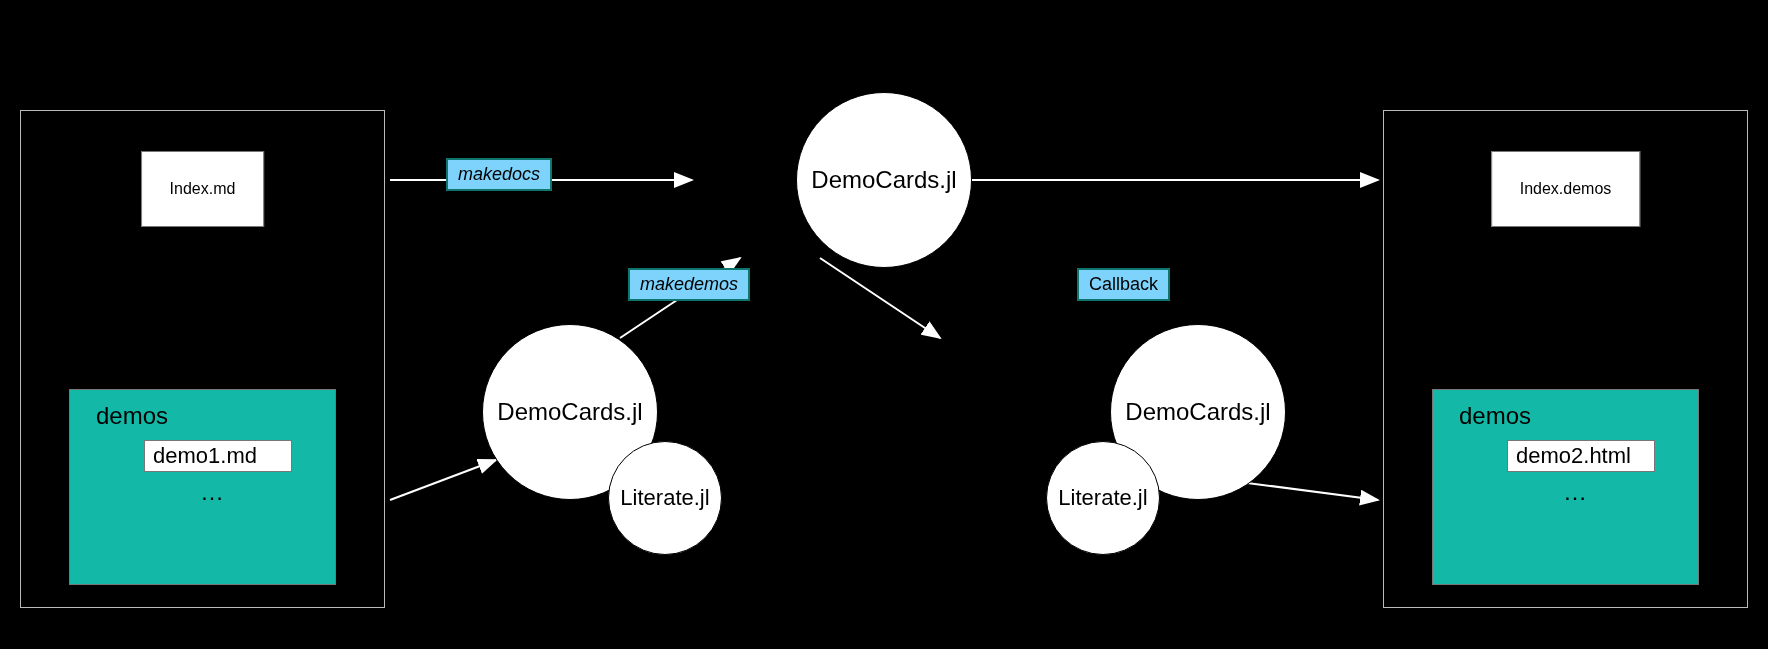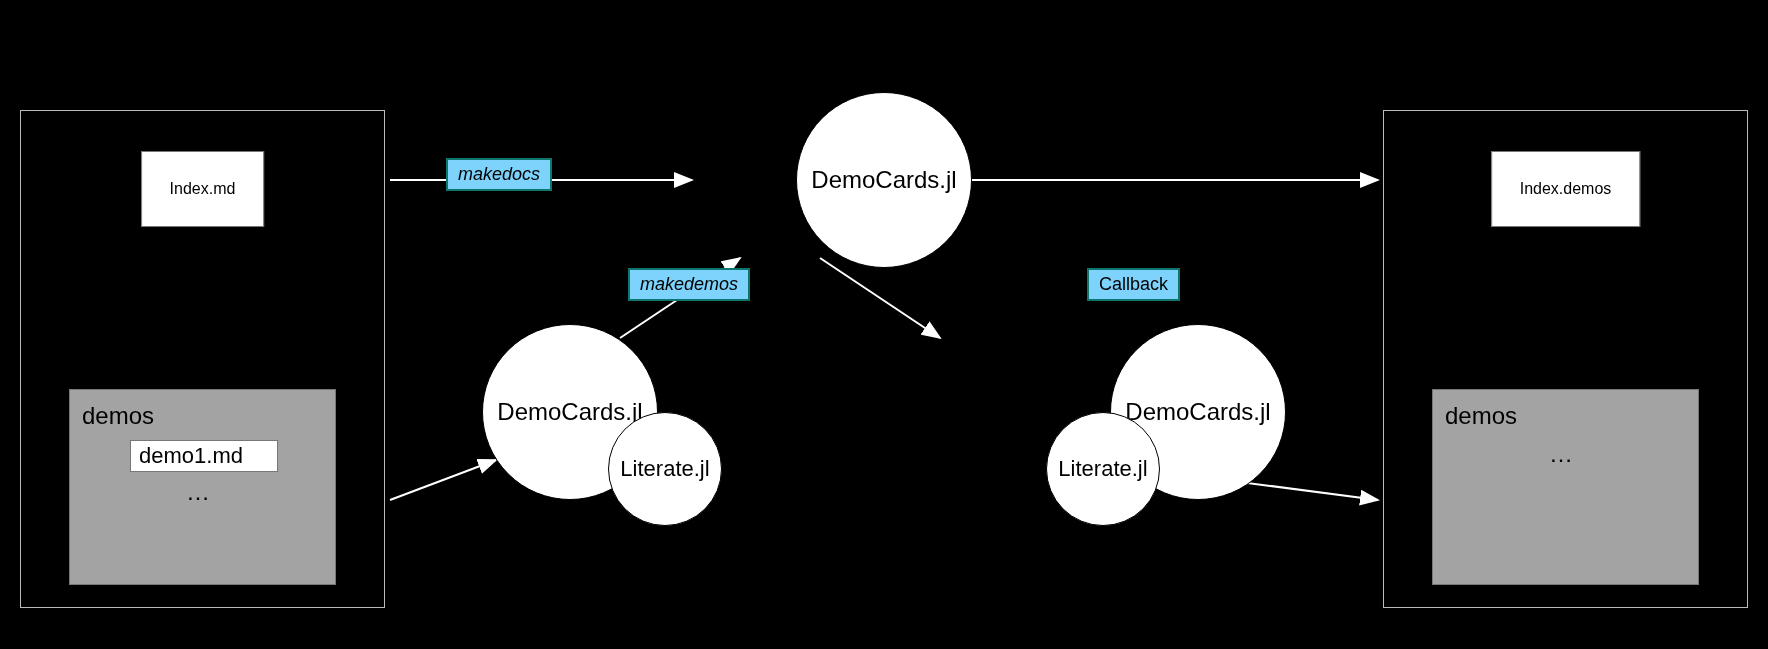--- a/index.html
+++ b/index.html
@@ -35,23 +35,23 @@
       font-size: 16px;
       padding: 28px 28px;
     }
 
     .demos-box {
       position: absolute;
       left: 48px;
       right: 48px;
       top: 278px;
       bottom: 22px;
-      background: #a3a3a3;
+      background: #14b8a6;
       border: 1px solid #777;
-      padding: 12px 12px;
+      padding: 12px 26px;
     }
     .demos-title {
       font-size: 24px;
       margin-bottom: 10px;
     }
     .demo-item {
       width: 148px;
       margin-left: 48px;
       margin-top: 6px;
       border: 1px solid #777;
@@ -92,36 +92,36 @@
       top: 92px;
     }
     .dc-circle {
       width: 176px; height: 176px;
       top: 324px;
     }
     .dc-left { left: 82px; }
     .dc-right { right: 82px; }
     .lit-circle {
       width: 114px; height: 114px;
-      top: 412px;
+      top: 441px;
       font-size: 22px;
     }
     .lit-left { left: 208px; }
     .lit-right { right: 208px; }
 
     .label-box {
       position: absolute;
       background: #7dd3fc;
       border: 2px solid #0f766e;
       font-size: 18px;
       padding: 4px 10px;
     }
     .label-makedocs { left: 46px; top: 158px; font-style: italic; }
     .label-makedemos { left: 228px; top: 268px; font-style: italic; }
-    .label-callback { right: 188px; top: 268px; }
+    .label-callback { right: 198px; top: 268px; }
 
     
     svg.arrows {
       position: absolute;
       left: 0; top: 0;
       width: 1768px; height: 649px;
       pointer-events: none;
     }
   </style>
 </head>
@@ -153,20 +153,21 @@
     <div class="demos-title">demos</div>
     <div class="demo-item">demo1.md</div>
     <div class="demo-ellipsis">…</div>
   </div>
 </div>
 
 <div class="panel panel-right">
   <div class="topfile">Index.demos</div>
   <div class="demos-box">
     <div class="demos-title">demos</div>
+    <div class="demo-item">demo2.html</div>
     <div class="demo-ellipsis">…</div>
   </div>
 </div>
 
 <div class="flow">
   <div class="circle doc-circle">DemoCards.jl</div>
 
   <div class="circle dc-circle dc-left">DemoCards.jl</div>
   <div class="circle lit-circle lit-left">Literate.jl</div>
 

